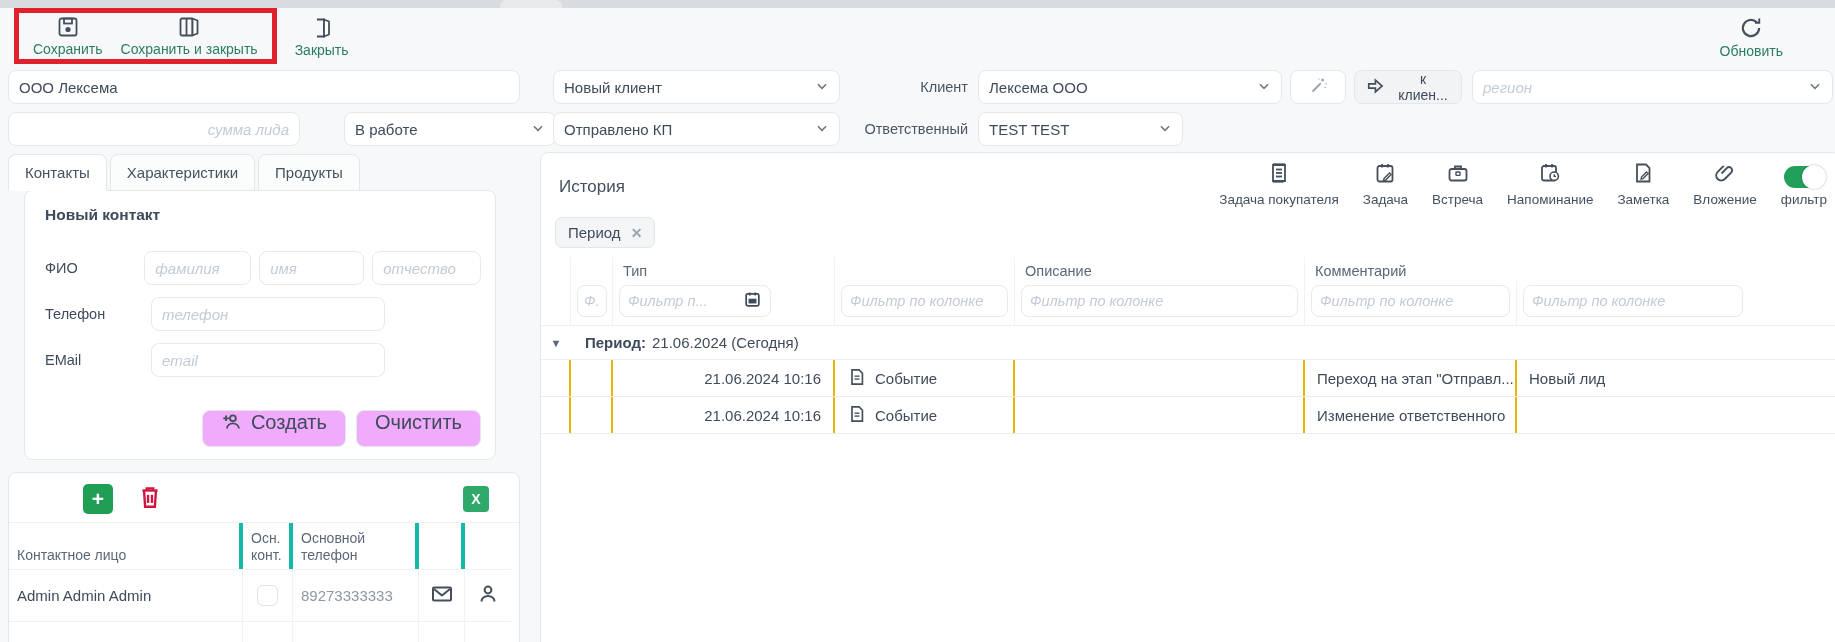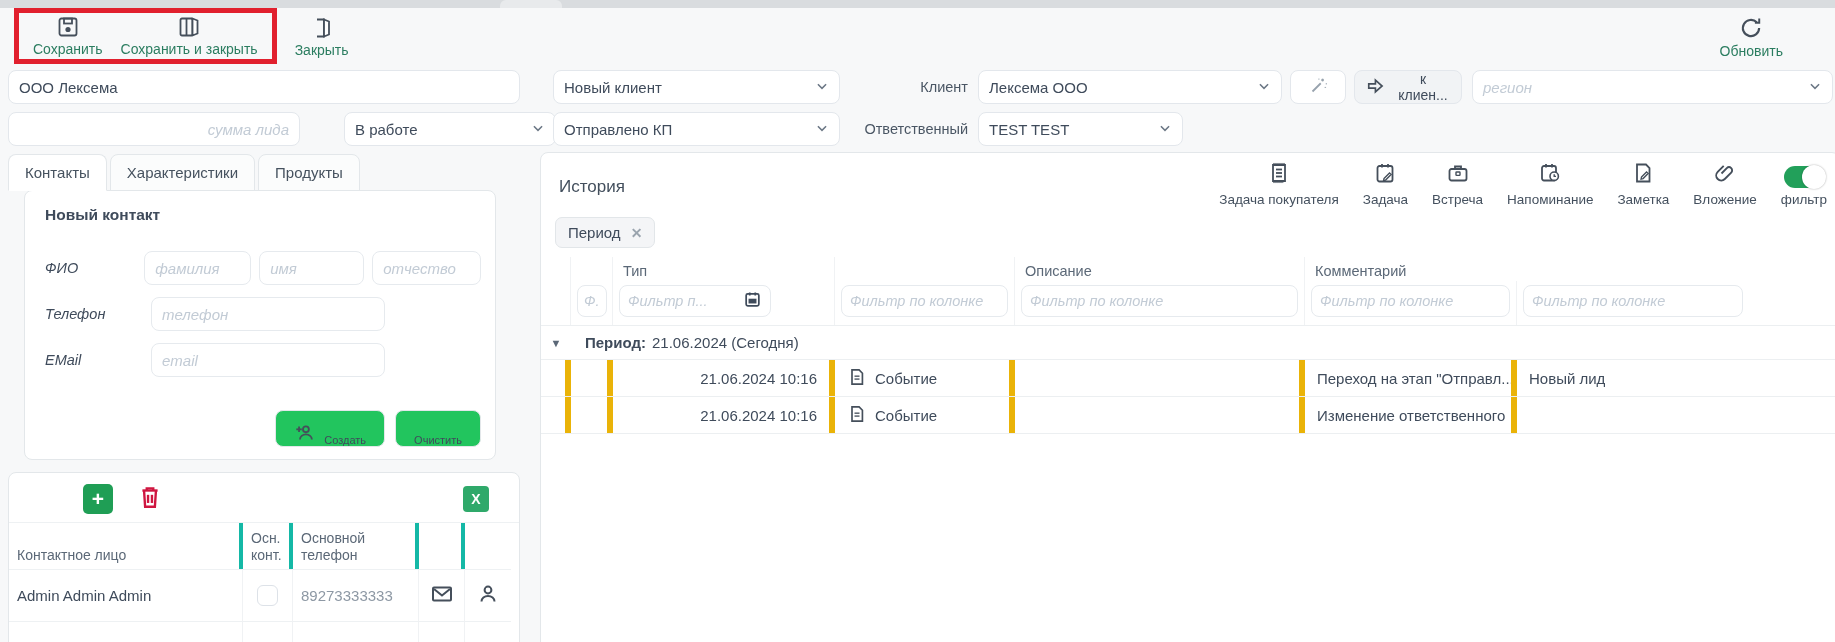--- a/index.html
+++ b/index.html
@@ -35,25 +35,25 @@
   .tab.active { background:#fff; border-bottom:1px solid #fff; z-index:3; }
 
   
   .panel { position:absolute; background:#fff; border:1px solid #e3e7ea; border-radius:8px; }
   .p-newcontact { left:8px; top:190px; width:472px; height:270px; z-index:2;margin-left:16px; }
   .p-contacts { left:8px; top:472px; width:512px; height:200px; }
   .p-history { left:540px; top:152px; width:1300px; height:500px; }
 
   .nc-title { font-size:15.5px; font-weight:bold; color:#3f4b5b; padding:15px 0 0 20px; }
   .nc-row { position:absolute; left:20px; right:14px; height:34px; display:flex; align-items:center; }
-  .nc-label { width:106px; font-size:14.5px; color:#3f4b5b;font-style:italic; }
+  .nc-label { width:106px; font-size:14.5px; color:#3f4b5b; }
   .nc-inp { height:34px; background:#fff; border:1px solid #e6eaee; border-radius:8px; overflow:hidden; margin-right:8px; }
   .nc-inp input { width:100%; height:100%; border:none; outline:none; padding:0 10px; font-family:inherit; font-size:15px; font-style:italic; color:#3f4b5b; background:transparent; }
   .nc-buttons { position:absolute; right:14px; bottom:12px; display:flex; gap:10px; }
-  .gbtn { display:flex; align-items:flex-end; gap:8px; height:37px; padding:0 18px; background:#22c55e; border:1px solid #e3e7ea; border-radius:8px; font-size:11px; color:#3f4b5b; cursor:pointer; font-family:inherit; }
+  .gbtn { display:flex; align-items:flex-start; gap:8px; height:37px; padding:0 18px; background:#f0abfc; border:1px solid #e3e7ea; border-radius:8px; font-size:20px; color:#3f4b5b; cursor:pointer; font-family:inherit; }
 
   
   .ct-toolbar { display:flex; align-items:center; padding:10px 16px 8px 74px; gap:24px; }
   .btn-plus { width:30px; height:30px; border:none; border-radius:5px; background:#1f9e55; color:#fff; font-size:21px; line-height:28px; font-weight:bold; cursor:pointer; }
   .btn-trash { background:none; border:none; cursor:pointer; padding:0; }
   .btn-excel { margin-left:auto; margin-right:14px; width:26px; height:26px; border:none; border-radius:4px; background:#2fa96a; color:#fff; font-weight:bold; font-size:14px; cursor:pointer; font-family:inherit; }
   .ct-table { display:grid; grid-template-columns:234px 50px 126px 46px 46px; border-top:1px solid #eef1f3; }
   .ct-th { font-size:14px; color:#5b6877; padding:5px 8px; display:flex; align-items:flex-end; border-right:4px solid #14b8a6; min-height:46px; line-height:17px; }
   .ct-td { border-top:1px solid #eef1f3; border-right:1px solid #f0f2f4; min-height:41px; display:flex; align-items:center; padding:12px 8px; font-size:15px; }
   .checkbox { width:21px; height:21px; border:1px solid #dde2e8; border-radius:6px; background:#fff; display:inline-block; }
@@ -74,21 +74,21 @@
   .h-hcell { font-size:14.5px; color:#5b6877; padding:6px 10px 2px 10px; border-right:1px solid #f0f2f4; }
   .h-fcell { padding:4px 6px 8px 6px; border-right:1px solid #f0f2f4; }
   .finput { display:flex; align-items:center; height:32px; border:1px solid #e6eaee; border-radius:8px; background:#fff; padding:0 8px; overflow:hidden; }
   .finput input { border:none; outline:none; width:100%; font-family:inherit; font-size:14.5px; font-style:italic; color:#3f4b5b; background:transparent; }
   .finput.short { width:152px; }
   .finput.mini { width:30px; padding:0 6px; }
   .h-group { display:flex; align-items:center; border-top:1px solid #eceff1; border-bottom:1px solid #eceff1; height:35px; font-size:15px; }
   .h-group .expander { width:30px; text-align:center; color:#5b6877; font-size:11px; cursor:pointer; }
   .h-group b { margin-left:14px; }
   .h-row { border-bottom:1px solid #eceff1; height:37px; }
-  .h-cell { display:flex; align-items:center; padding:0 12px; font-size:15px; border-right:6px solid #eab308; overflow:hidden; white-space:nowrap; }
+  .h-cell { display:flex; align-items:center; padding:0 12px; font-size:15px; border-right:2px solid #eab308; overflow:hidden; white-space:nowrap; }
   .h-cell.date { justify-content:flex-end; }
   .h-cell.type { gap:8px; }
 </style>
 </head>
 <body>
 
 <div class="top-strip">
     <div class="strip-tab"></div>
   </div>
 

